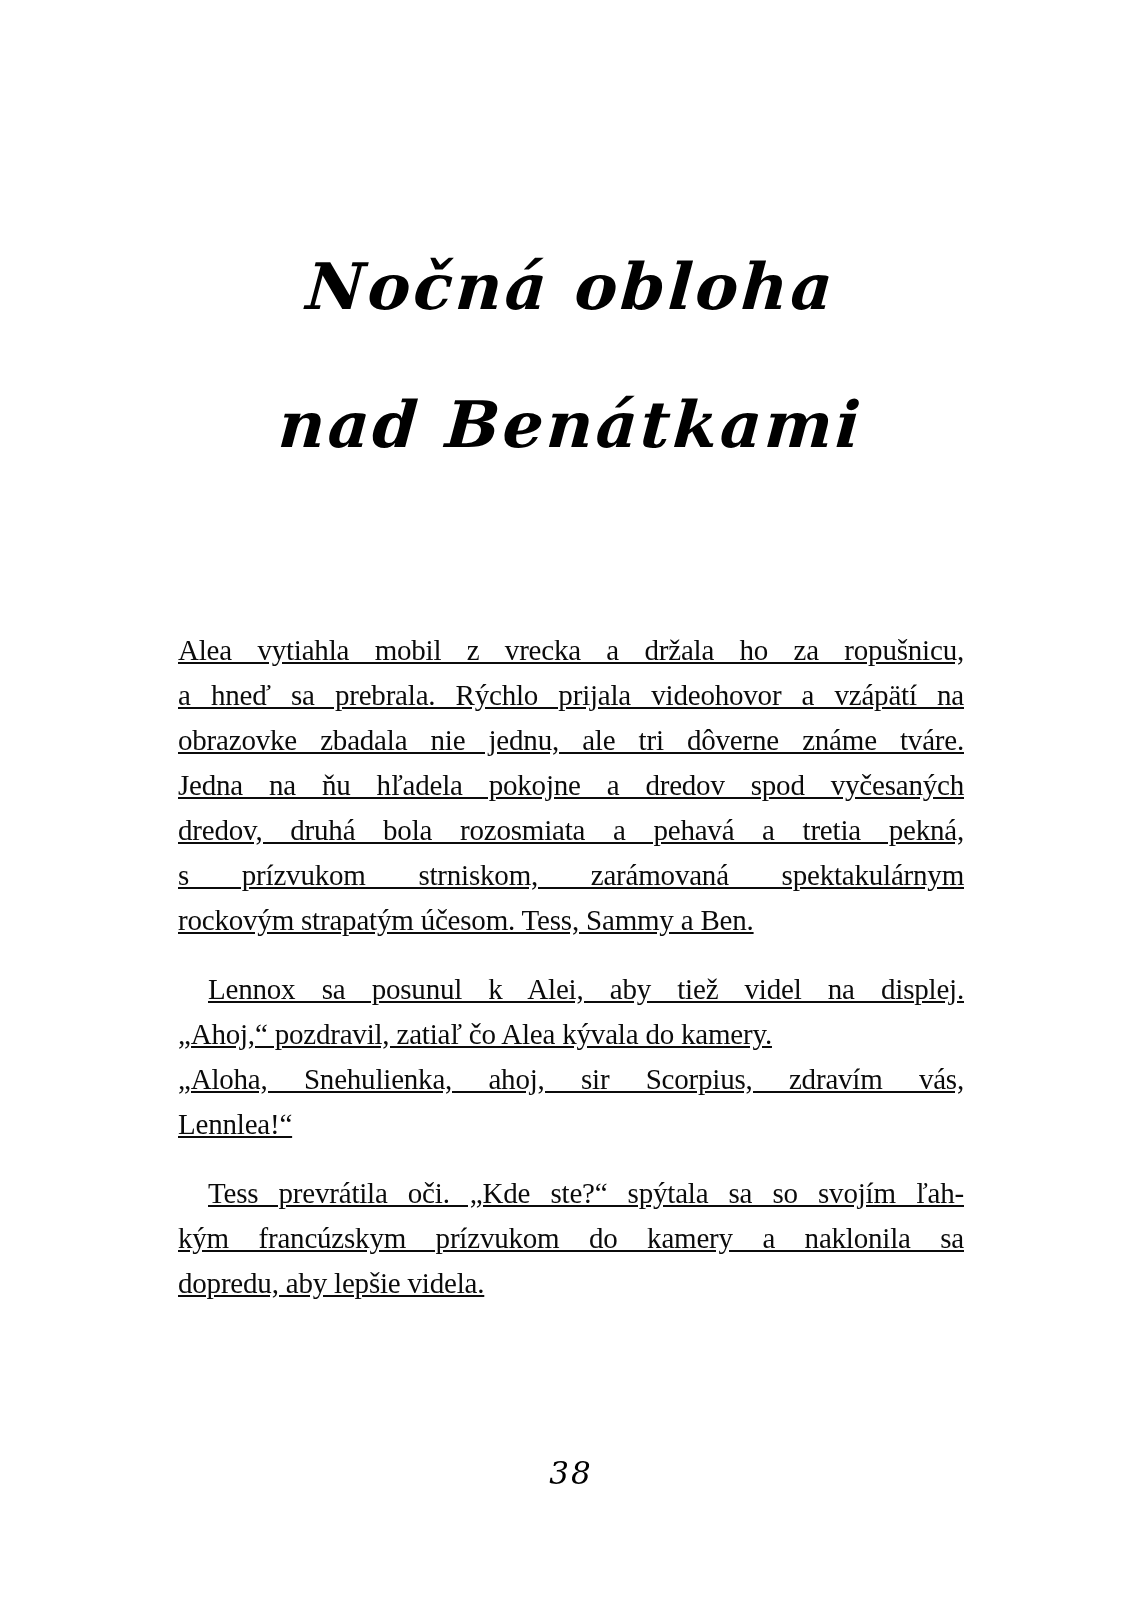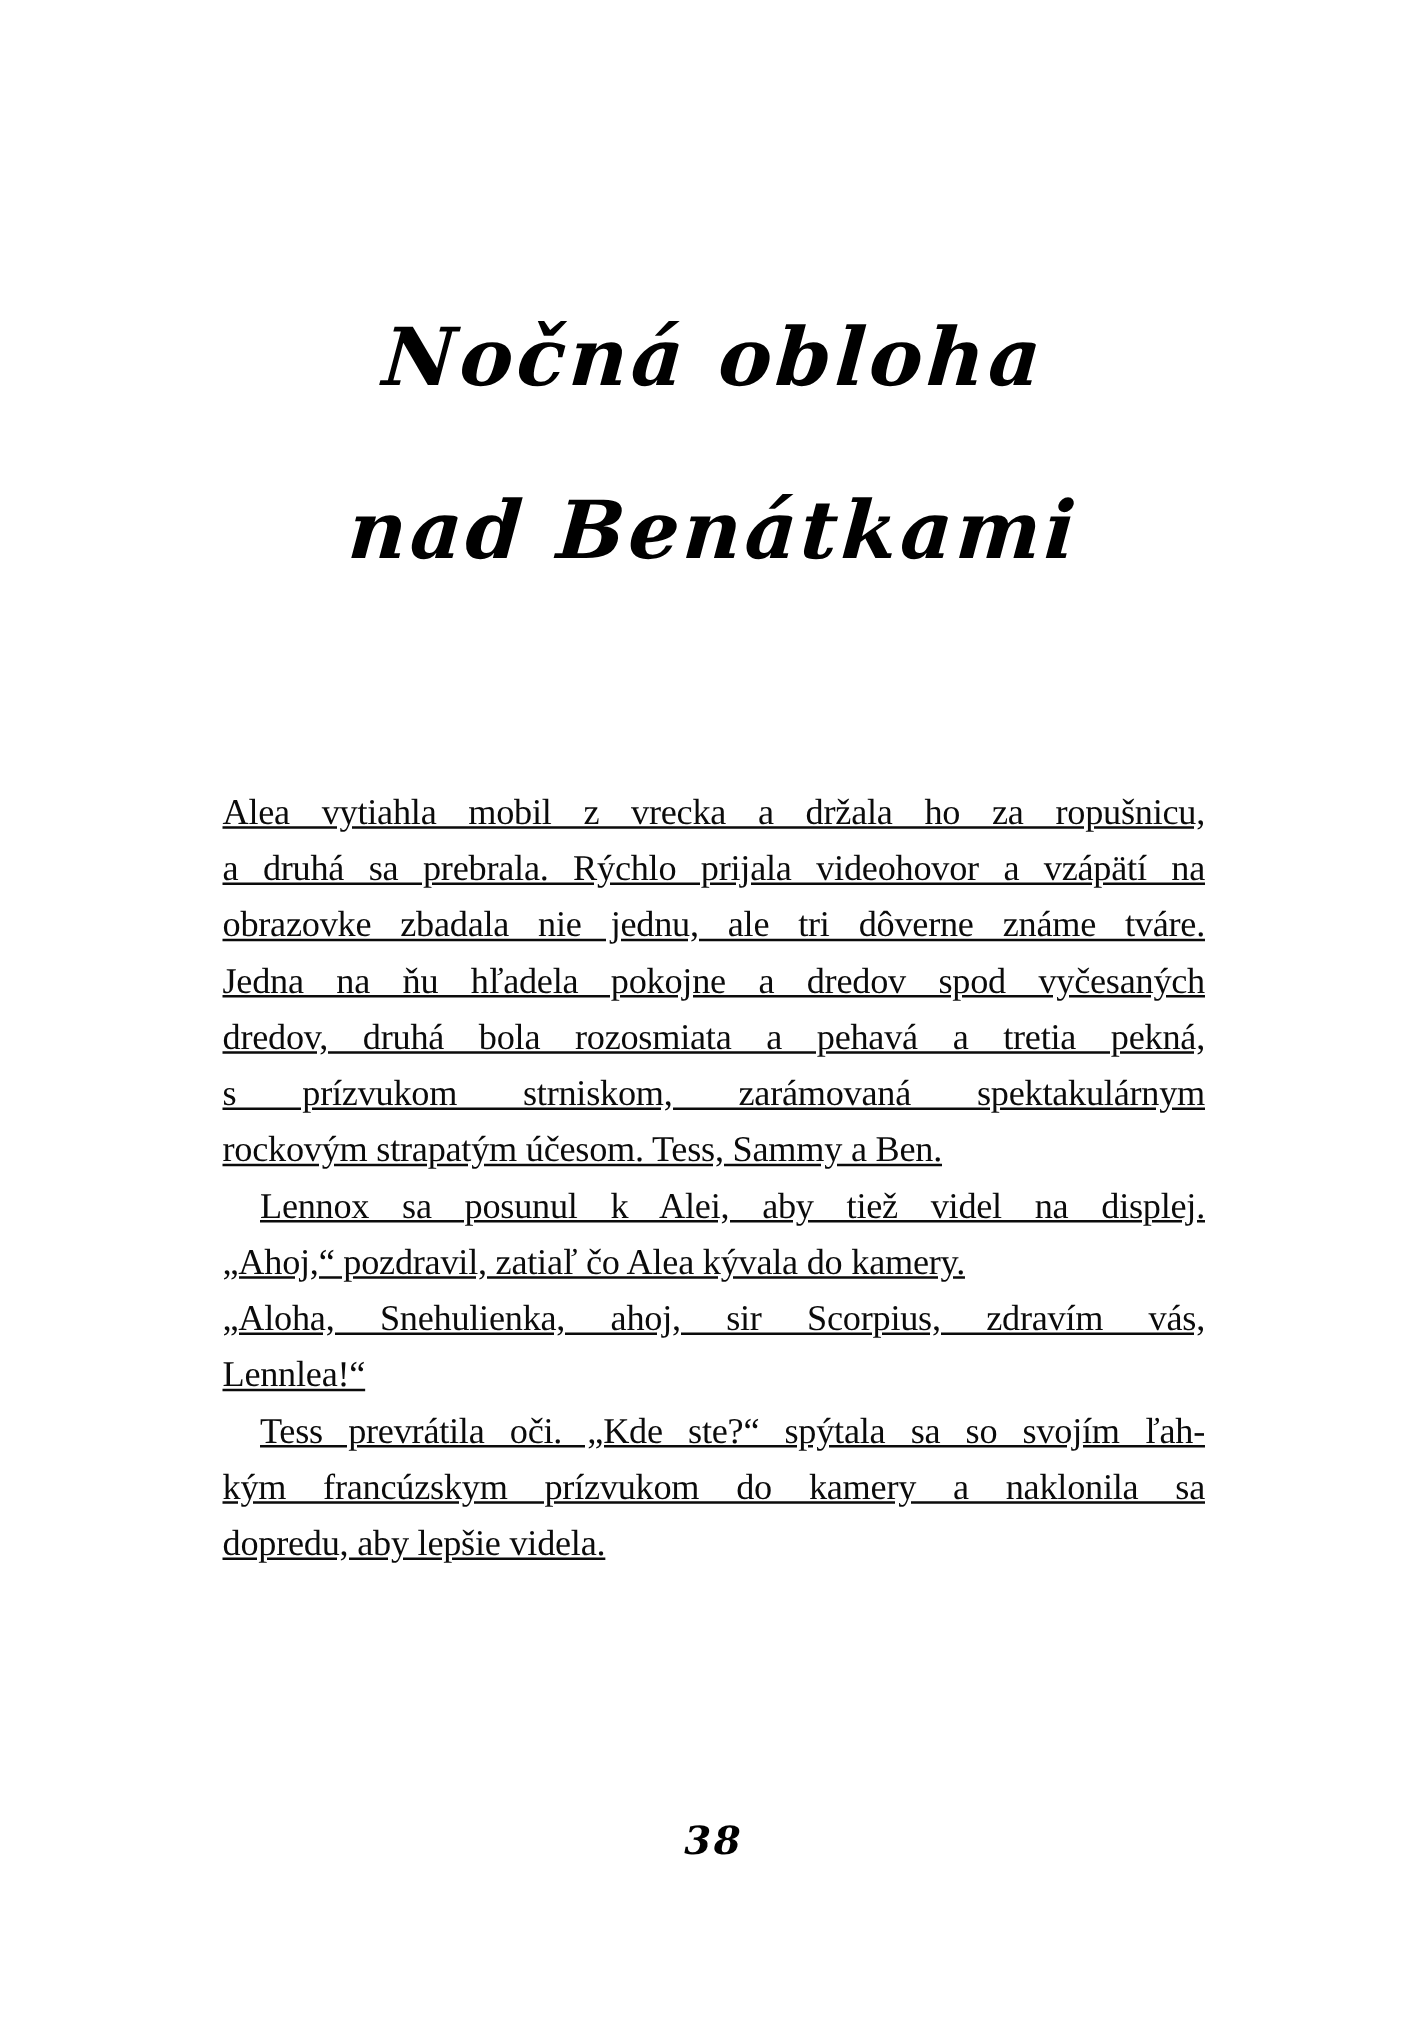--- a/index.html
+++ b/index.html
@@ -47,48 +47,49 @@
   .body-line {
     text-align: justify;
     min-height: 45px;
     white-space: normal;
   }
   .body-line.justify {
     text-align-last: justify;
   }
   .body-line.indent {
     text-indent: 30px;
+    margin-top: 24px;
   }
   .page-number {
     position: absolute;
     top: 1455px;
     left: 0;
     width: 100%;
     text-align: center;
     font-family: "DejaVu Serif", serif;
     font-style: italic;
-    font-weight: bold;
+    font-weight: normal;
     font-size: 31px;
     letter-spacing: 2px;
     color: #000000;
   }
 </style>
 </head>
 <body>
 
 <div class="page">
 
   <div class="title-block">
     <div class="title-line">Nočná obloha</div>
     <div class="title-line">nad Benátkami</div>
   </div>
 
   <div class="body-block">
       <div class="body-line justify">Alea vytiahla mobil z vrecka a držala ho za ropušnicu,</div>
-      <div class="body-line justify">a druhá sa prebrala. Rýchlo prijala videohovor a vzápätí na</div>
+      <div class="body-line justify">a hneď sa prebrala. Rýchlo prijala videohovor a vzápätí na</div>
       <div class="body-line justify">obrazovke zbadala nie jednu, ale tri dôverne známe tváre.</div>
       <div class="body-line justify">Jedna na ňu hľadela pokojne a dredov spod vyčesaných</div>
       <div class="body-line justify">dredov, druhá bola rozosmiata a pehavá a tretia pekná,</div>
       <div class="body-line justify">s prízvukom strniskom, zarámovaná spektakulárnym</div>
       <div class="body-line">rockovým strapatým účesom. Tess, Sammy a Ben.</div>
       <div class="body-line justify indent">Lennox sa posunul k Alei, aby tiež videl na displej.</div>
       <div class="body-line">„Ahoj,“ pozdravil, zatiaľ čo Alea kývala do kamery.</div>
       <div class="body-line justify">„Aloha, Snehulienka, ahoj, sir Scorpius, zdravím vás,</div>
       <div class="body-line">Lennlea!“</div>
       <div class="body-line justify indent">Tess prevrátila oči. „Kde ste?“ spýtala sa so svojím ľah-</div>

